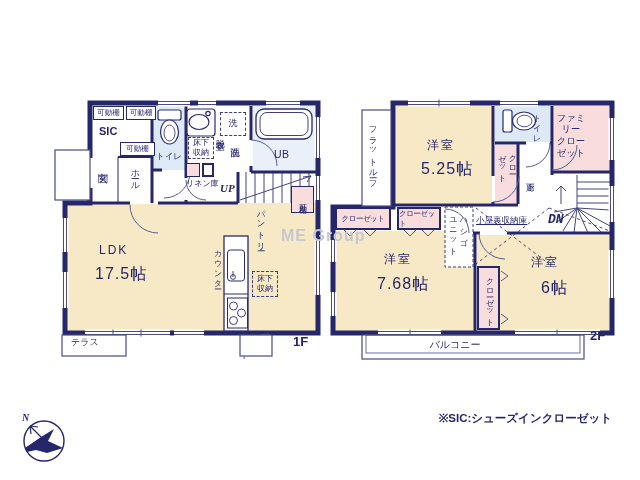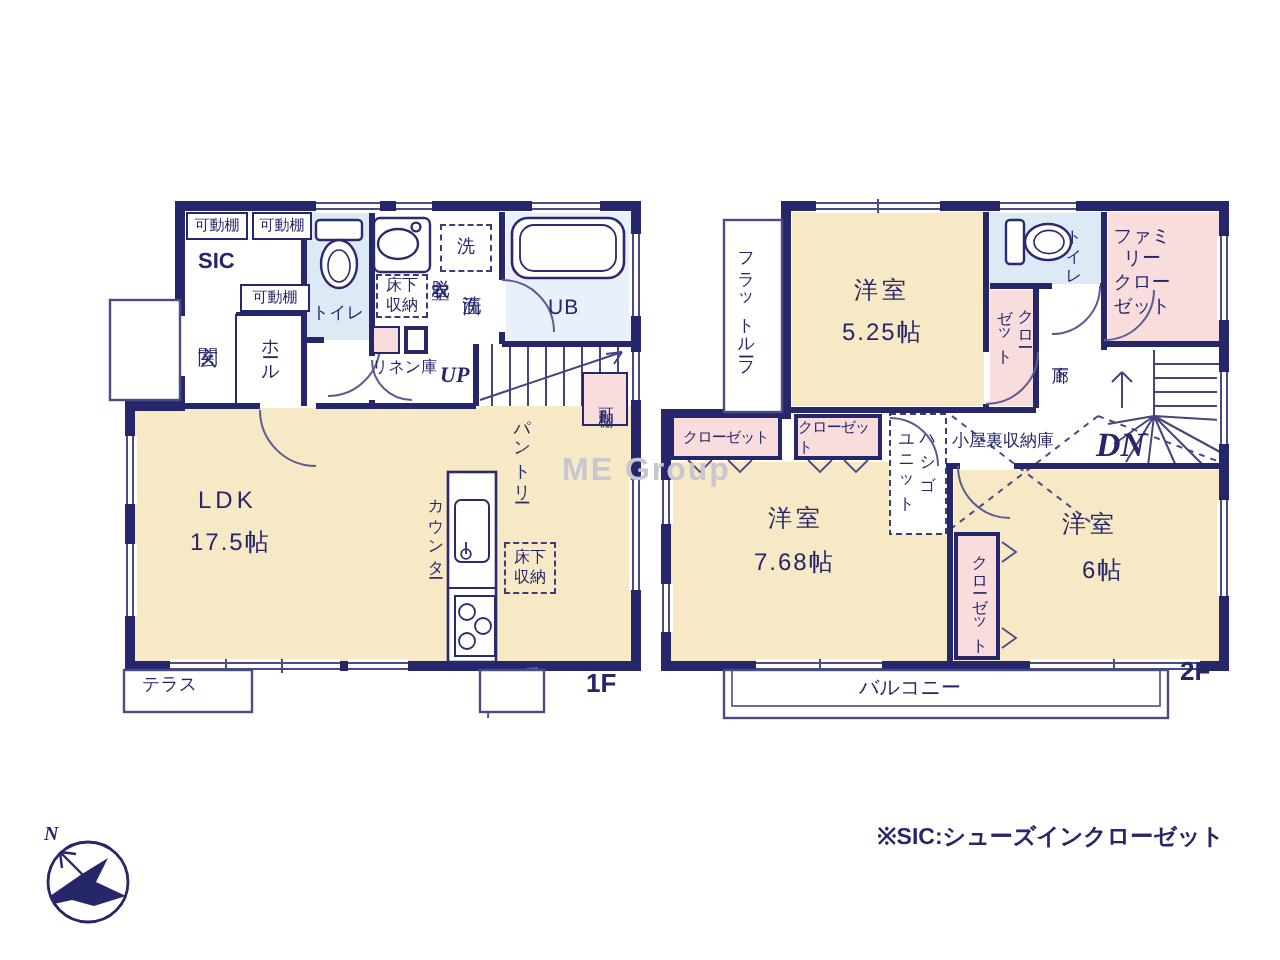--- a/index.html
+++ b/index.html
@@ -11,21 +11,21 @@
   .v{writing-mode:vertical-rl;letter-spacing:1px;}
   .ctr{display:flex;align-items:center;justify-content:center;text-align:center;}
   .bx{position:absolute;box-sizing:border-box;display:flex;align-items:center;justify-content:center;
       color:#26266b;z-index:4;font-family:"Liberation Sans",sans-serif;}
   .wt{background:#ffffff;border:1.3px solid #26266b;}
   .pk{background:#f9dcdc;}
   .dash{position:absolute;box-sizing:border-box;border:1px dashed #3c3c7c;color:#26266b;z-index:4;
         display:flex;align-items:center;justify-content:center;text-align:center;line-height:1.25;}
   .it{font-family:"Liberation Serif",serif;font-style:italic;font-weight:bold;}
   .big{letter-spacing:2px;font-size:12px;}
-  .sz{font-size:12px;letter-spacing:1px;}
+  .sz{font-size:16px;letter-spacing:1px;}
   .flr{font-size:13px;font-weight:bold;}
   #watermark{position:absolute;left:281px;top:227px;color:#c7c7d2;font-size:16px;
              letter-spacing:1px;font-weight:bold;z-index:9;}
   #footnote{position:absolute;left:408px;top:410px;width:204px;text-align:right;
             font-size:11.5px;font-weight:bold;color:#26266b;z-index:5;}
 </style>
 </head>
 <body>
 
 <div id="stage">
@@ -328,24 +328,24 @@
   <div class="lb v" style="left:368px;top:120px;font-size:8.5px;">フラットルーフ</div>
   <div class="lb big" style="left:427px;top:138px;">洋室</div>
   <div class="lb sz" style="left:421px;top:159px;">5.25帖</div>
   <div class="lb v" style="left:531px;top:109px;font-size:8px;">トイレ</div>
   <div class="lb v" style="left:496px;top:149px;font-size:8px;line-height:1.3;">クロー
 ゼット</div>
   <div class="lb ctr" style="left:553px;top:110px;width:36px;height:52px;font-size:9.3px;">ファミリー
 クロー
 ゼット</div>
   <div class="lb v" style="left:525px;top:176px;font-size:8.5px;">廊下</div>
-  <div class="lb it" style="left:548px;top:212px;font-size:17px;">DN</div>
+  <div class="lb it" style="left:548px;top:212px;font-size:13px;font-family:Liberation Mono, monospace;">DN</div>
   <div class="lb v" style="left:447px;top:212px;font-size:8px;line-height:1.3;">ハシゴ
 ユニット</div>
-  <div class="lb" style="left:476px;top:215px;font-size:8.5px;">小屋裏収納庫</div>
+  <div class="lb" style="left:476px;top:215px;font-size:8.5px;text-decoration:underline;">小屋裏収納庫</div>
   <div class="lb big" style="left:384px;top:252px;">洋室</div>
   <div class="lb sz" style="left:377px;top:274px;">7.68帖</div>
   <div class="lb big" style="left:531px;top:255px;">洋室</div>
   <div class="lb sz" style="left:541px;top:278px;">6帖</div>
   <div class="lb" style="left:362px;top:339px;width:186px;font-size:10px;text-align:center;">バルコニー</div>
   <div class="lb flr" style="left:590px;top:328px;">2F</div>
 
   <div id="watermark">ME Group</div>
   <div id="footnote">※SIC:シューズインクローゼット</div>
   <div class="lb it" style="left:22px;top:412px;font-size:10px;">N</div>

